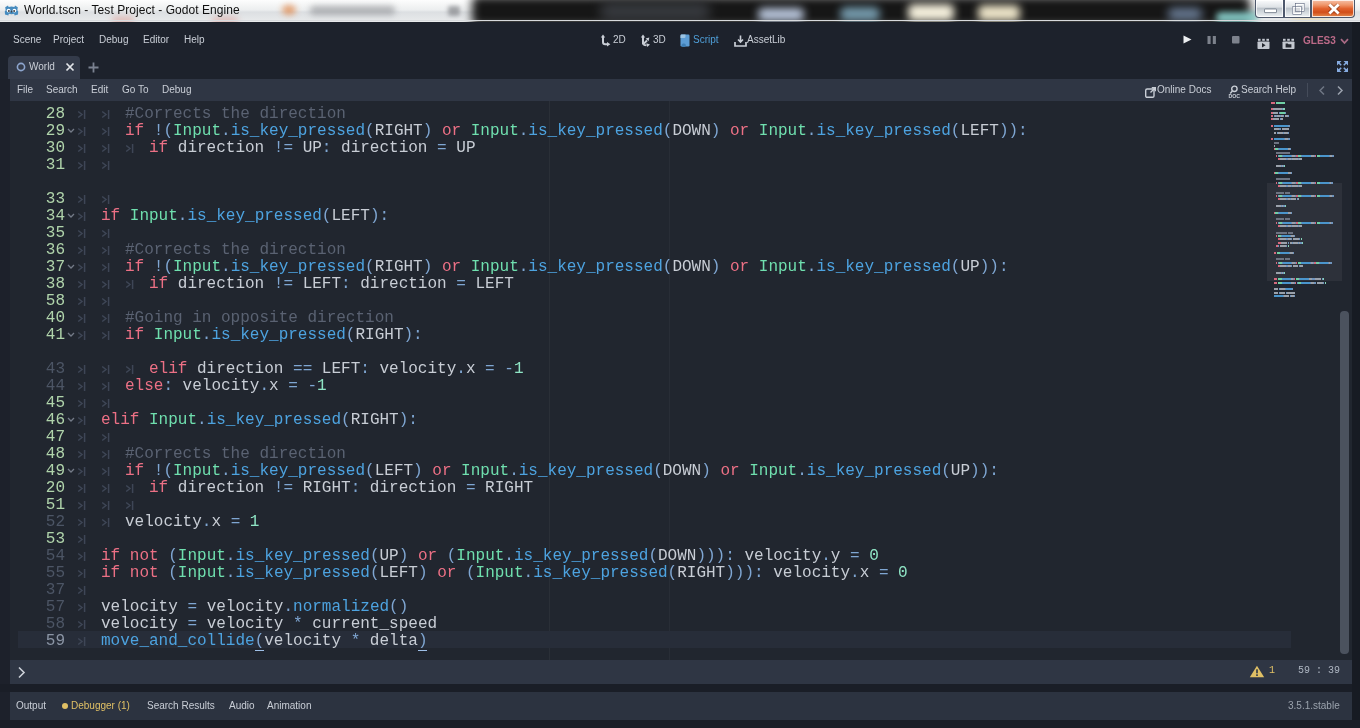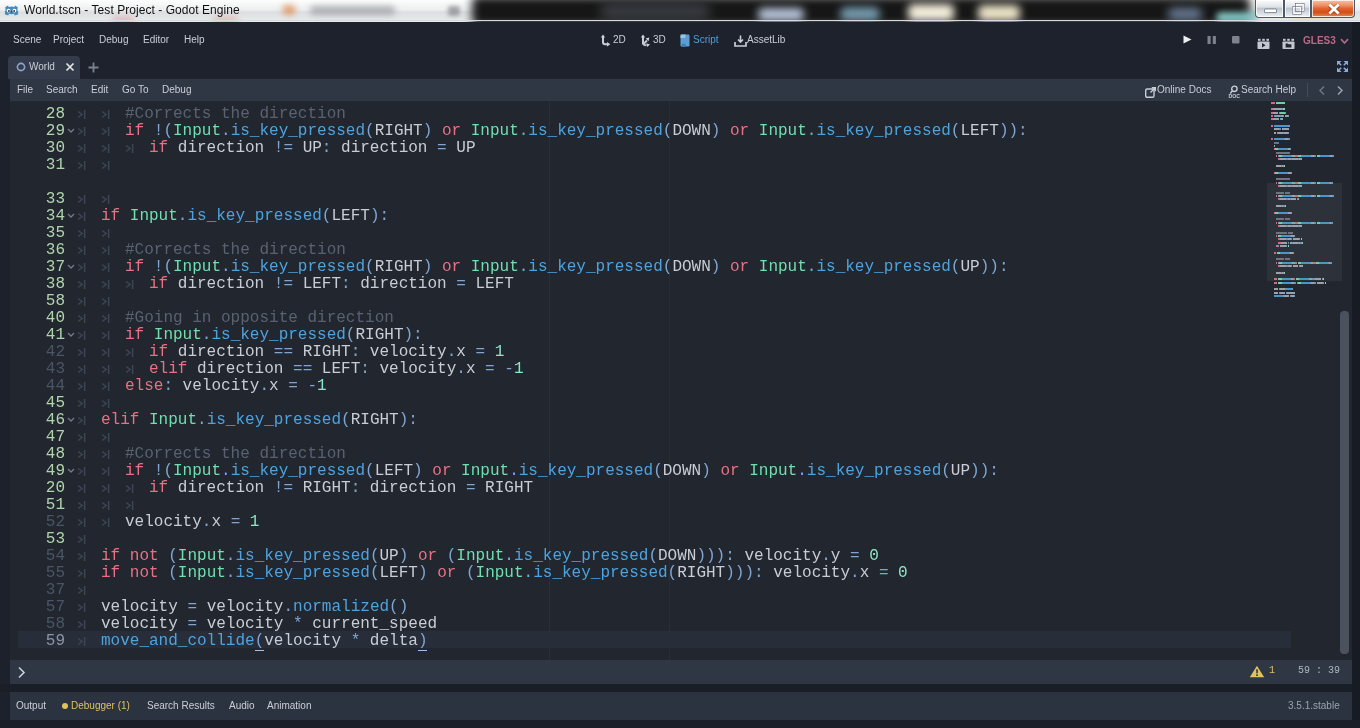--- a/index.html
+++ b/index.html
@@ -314,30 +314,20 @@
             </svg></b><i class="c">#Going in opposite direction</i></span></div>
 <div class="ln" style="top:224px"><span class="no safe">41</span><svg class="fd" width="8" height="5" viewBox="0 0 8 5">
           <path d="M1 1 L4 4 L7 1" stroke="#747b88" stroke-width="1.3" fill="none"></path>
         </svg><span class="ct"><b class="tm"><svg width="10" height="11" viewBox="0 0 10 11" style="vertical-align:-2px">
               <path d="M1.2 2.5 L5 5.5 L1.2 8.5" stroke="#3e4656" stroke-width="1.5" fill="none"></path>
               <line x1="7.6" y1="1" x2="7.6" y2="10" stroke="#3e4656" stroke-width="1.5"></line>
             </svg></b><b class="tm"><svg width="10" height="11" viewBox="0 0 10 11" style="vertical-align:-2px">
               <path d="M1.2 2.5 L5 5.5 L1.2 8.5" stroke="#3e4656" stroke-width="1.5" fill="none"></path>
               <line x1="7.6" y1="1" x2="7.6" y2="10" stroke="#3e4656" stroke-width="1.5"></line>
             </svg></b><i class="k">if</i> <i class="y">Input</i><i class="s">.</i><i class="f">is_key_pressed</i><i class="s">(</i>RIGHT<i class="s">):</i></span></div>
-<div class="ln" style="top:241px"><span class="no gray">42</span><span class="ct"><b class="tm"><svg width="10" height="11" viewBox="0 0 10 11" style="vertical-align:-2px">
-              <path d="M1.2 2.5 L5 5.5 L1.2 8.5" stroke="#3e4656" stroke-width="1.5" fill="none"></path>
-              <line x1="7.6" y1="1" x2="7.6" y2="10" stroke="#3e4656" stroke-width="1.5"></line>
-            </svg></b><b class="tm"><svg width="10" height="11" viewBox="0 0 10 11" style="vertical-align:-2px">
-              <path d="M1.2 2.5 L5 5.5 L1.2 8.5" stroke="#3e4656" stroke-width="1.5" fill="none"></path>
-              <line x1="7.6" y1="1" x2="7.6" y2="10" stroke="#3e4656" stroke-width="1.5"></line>
-            </svg></b><b class="tm"><svg width="10" height="11" viewBox="0 0 10 11" style="vertical-align:-2px">
-              <path d="M1.2 2.5 L5 5.5 L1.2 8.5" stroke="#3e4656" stroke-width="1.5" fill="none"></path>
-              <line x1="7.6" y1="1" x2="7.6" y2="10" stroke="#3e4656" stroke-width="1.5"></line>
-            </svg></b><i class="k">if</i> direction <i class="s">==</i> RIGHT<i class="s">:</i> velocity<i class="s">.</i>x <i class="s">=</i> <i class="n">1</i></span></div>
 <div class="ln" style="top:258px"><span class="no gray">43</span><span class="ct"><b class="tm"><svg width="10" height="11" viewBox="0 0 10 11" style="vertical-align:-2px">
               <path d="M1.2 2.5 L5 5.5 L1.2 8.5" stroke="#3e4656" stroke-width="1.5" fill="none"></path>
               <line x1="7.6" y1="1" x2="7.6" y2="10" stroke="#3e4656" stroke-width="1.5"></line>
             </svg></b><b class="tm"><svg width="10" height="11" viewBox="0 0 10 11" style="vertical-align:-2px">
               <path d="M1.2 2.5 L5 5.5 L1.2 8.5" stroke="#3e4656" stroke-width="1.5" fill="none"></path>
               <line x1="7.6" y1="1" x2="7.6" y2="10" stroke="#3e4656" stroke-width="1.5"></line>
             </svg></b><b class="tm"><svg width="10" height="11" viewBox="0 0 10 11" style="vertical-align:-2px">
               <path d="M1.2 2.5 L5 5.5 L1.2 8.5" stroke="#3e4656" stroke-width="1.5" fill="none"></path>
               <line x1="7.6" y1="1" x2="7.6" y2="10" stroke="#3e4656" stroke-width="1.5"></line>
             </svg></b><i class="k">elif</i> direction <i class="s">==</i> LEFT<i class="s">:</i> velocity<i class="s">.</i>x <i class="s">= -</i><i class="n">1</i></span></div>

